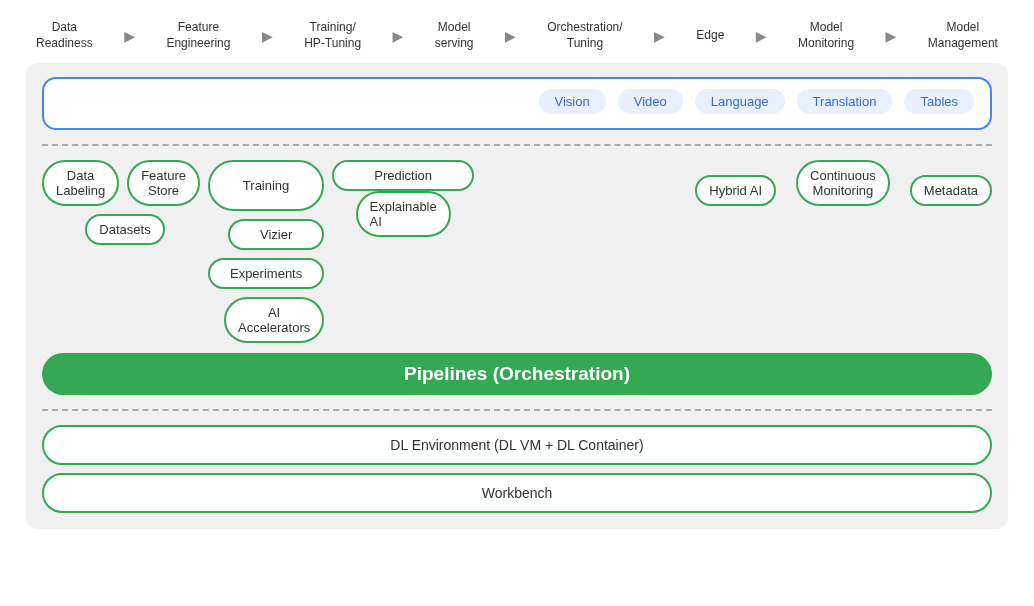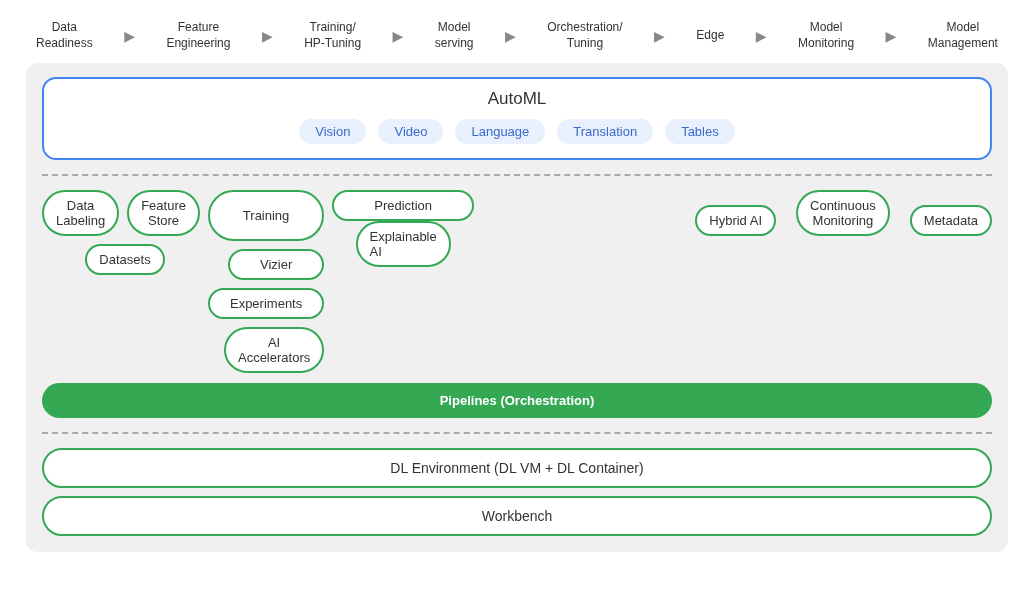--- a/index.html
+++ b/index.html
@@ -65,21 +65,21 @@
     }
     .automl-title {
       text-align: center;
       font-size: 17px;
       font-weight: 500;
       color: #333;
       margin-bottom: 10px;
     }
     .automl-chips {
       display: flex;
-      justify-content: center;
+      justify-content: flex-end;
       gap: 12px;
       flex-wrap: wrap;
     }
     .automl-chip {
       background: #e8f0fe;
       border-radius: 20px;
       padding: 5px 16px;
       font-size: 13px;
       color: #3c6bc9;
       white-space: nowrap;
@@ -105,21 +105,21 @@
     .service-pill.wide {
       padding: 16px 20px;
     }
 
     
     .pipelines-bar {
       background: #34a853;
       border-radius: 30px;
       padding: 10px 20px;
       color: #fff;
-      font-size: 13px;
+      font-size: 19px;
       font-weight: 600;
       text-align: center;
       width: 100%;
       margin-top: 10px;
       margin-bottom: 6px;
     }
 
     
     .bottom-section {
       display: flex;
@@ -216,21 +216,20 @@
     <span class="arrow-icon">▶</span>
     <div class="pipeline-step">
       <span class="step-label" style="white-space:pre-line;">Model
 Management</span>
     </div>
   </div>
 
   <div class="main-box">
 
     <div class="automl-section">
-      <div class="automl-title">AutoML</div>
       <div class="automl-chips">
         <span class="automl-chip">Vision</span>
         <span class="automl-chip">Video</span>
         <span class="automl-chip">Language</span>
         <span class="automl-chip">Translation</span>
         <span class="automl-chip">Tables</span>
       </div>
     </div>
 
     <hr class="dashed-divider">

